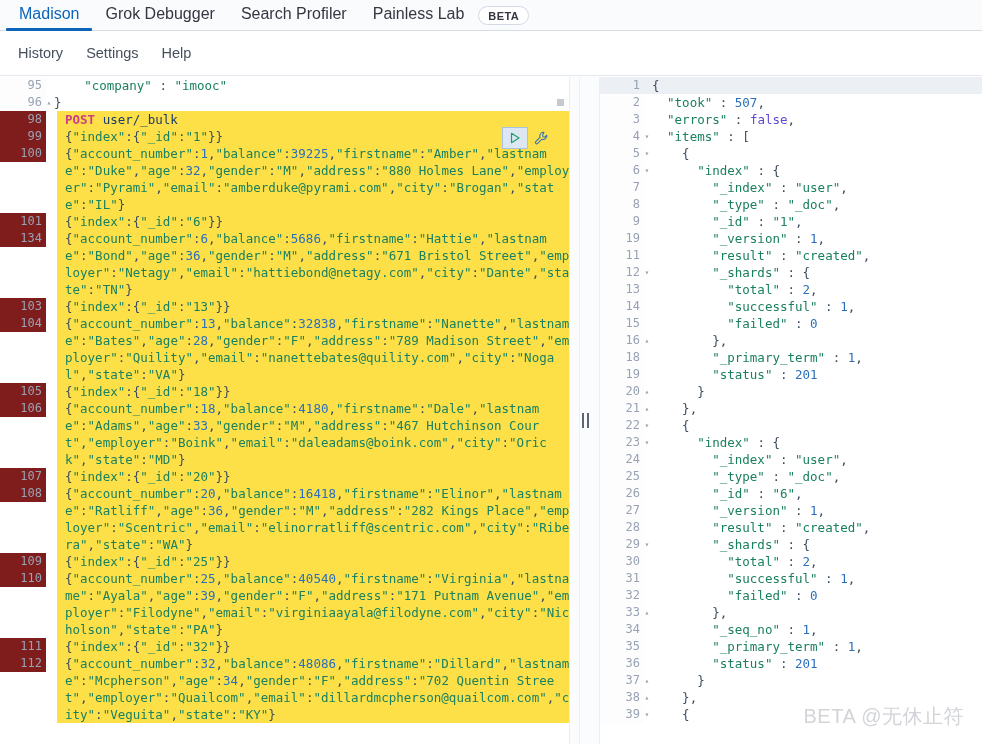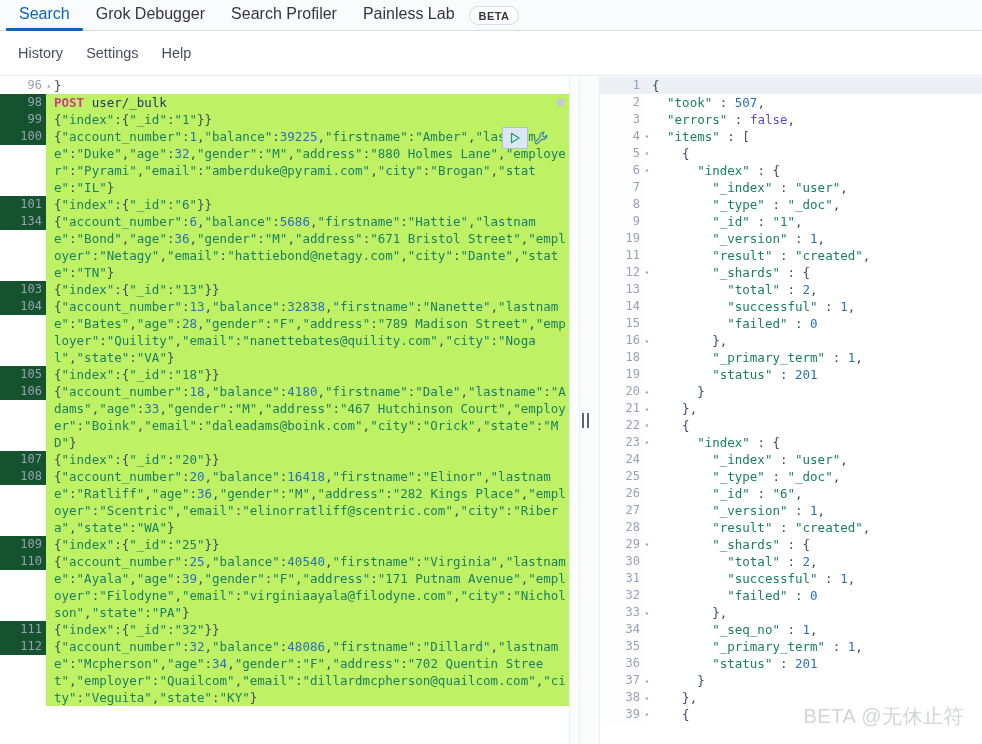--- a/index.html
+++ b/index.html
@@ -141,22 +141,22 @@
     flex: 1 1 auto;
     white-space: pre-wrap;
     word-break: break-all;
     padding-left: 8px;
     line-height: 17px;
     color: #333;
   }
 
   
   .row.hl .code { background: #e7ecf5; }
-  .row.hl .gutter { background:#14532d; }
-  .pane-left .row.hl .code { background:#bef264; }
+  .row.hl .gutter { background:#7f1d1d; }
+  .pane-left .row.hl .code { background:#fde047;margin-left:11px; }
 
   .pane-right .row.cur .code { background:#eceff4; }
   .pane-right .row.cur .gutter { background:#eceff4; }
 
   
   .k-method { color: #cc3c87; font-weight: bold; }
   .k-url    { color: #1a3b66; }
   .k-str    { color: #1a8060; }
   .k-num    { color: #2a6fbb; }
   .k-bool   { color: #5b4ad6; }
@@ -236,38 +236,42 @@
 
   
   .clip-top { height: 8px; overflow: hidden; }
 </style>
 </head>
 <body>
 
 <div id="app">
 
   <div class="tabbar">
-    <div class="tab active">Search</div>
+    <div class="tab active">Madison</div>
     <div class="tab">Grok Debugger</div>
     <div class="tab">Search Profiler</div>
     <div class="tab">Painless Lab</div>
     <div class="beta-badge">BETA</div>
   </div>
 
   <div class="subnav">
     <div class="subnav-item">History</div>
     <div class="subnav-item">Settings</div>
     <div class="subnav-item">Help</div>
   </div>
 
   <div class="panes">
 
     <div class="pane pane-left">
       <div class="editor">
         <div class="code-rows" id="left-rows">
+            <div class="row clip-top">
+              <div class="gutter">95</div>
+              <div class="code"><span class="k-punc"> </span><span class="k-punc"> </span><span class="k-punc"> </span><span class="k-punc"> </span><span class="k-str">"company"</span><span class="k-punc"> </span><span class="k-punc">:</span><span class="k-punc"> </span><span class="k-str">"imooc"</span></div>
+            </div>
             <div class="row">
               <div class="gutter">96<span class="fold">▴</span></div>
               <div class="code"><span class="k-punc">}</span></div>
             </div>
             <div class="row hl">
               <div class="gutter">98</div>
               <div class="code"><span class="k-method">POST</span> <span class="k-url">user/_bulk</span></div>
             </div>
             <div class="row hl">
               <div class="gutter">99</div>

